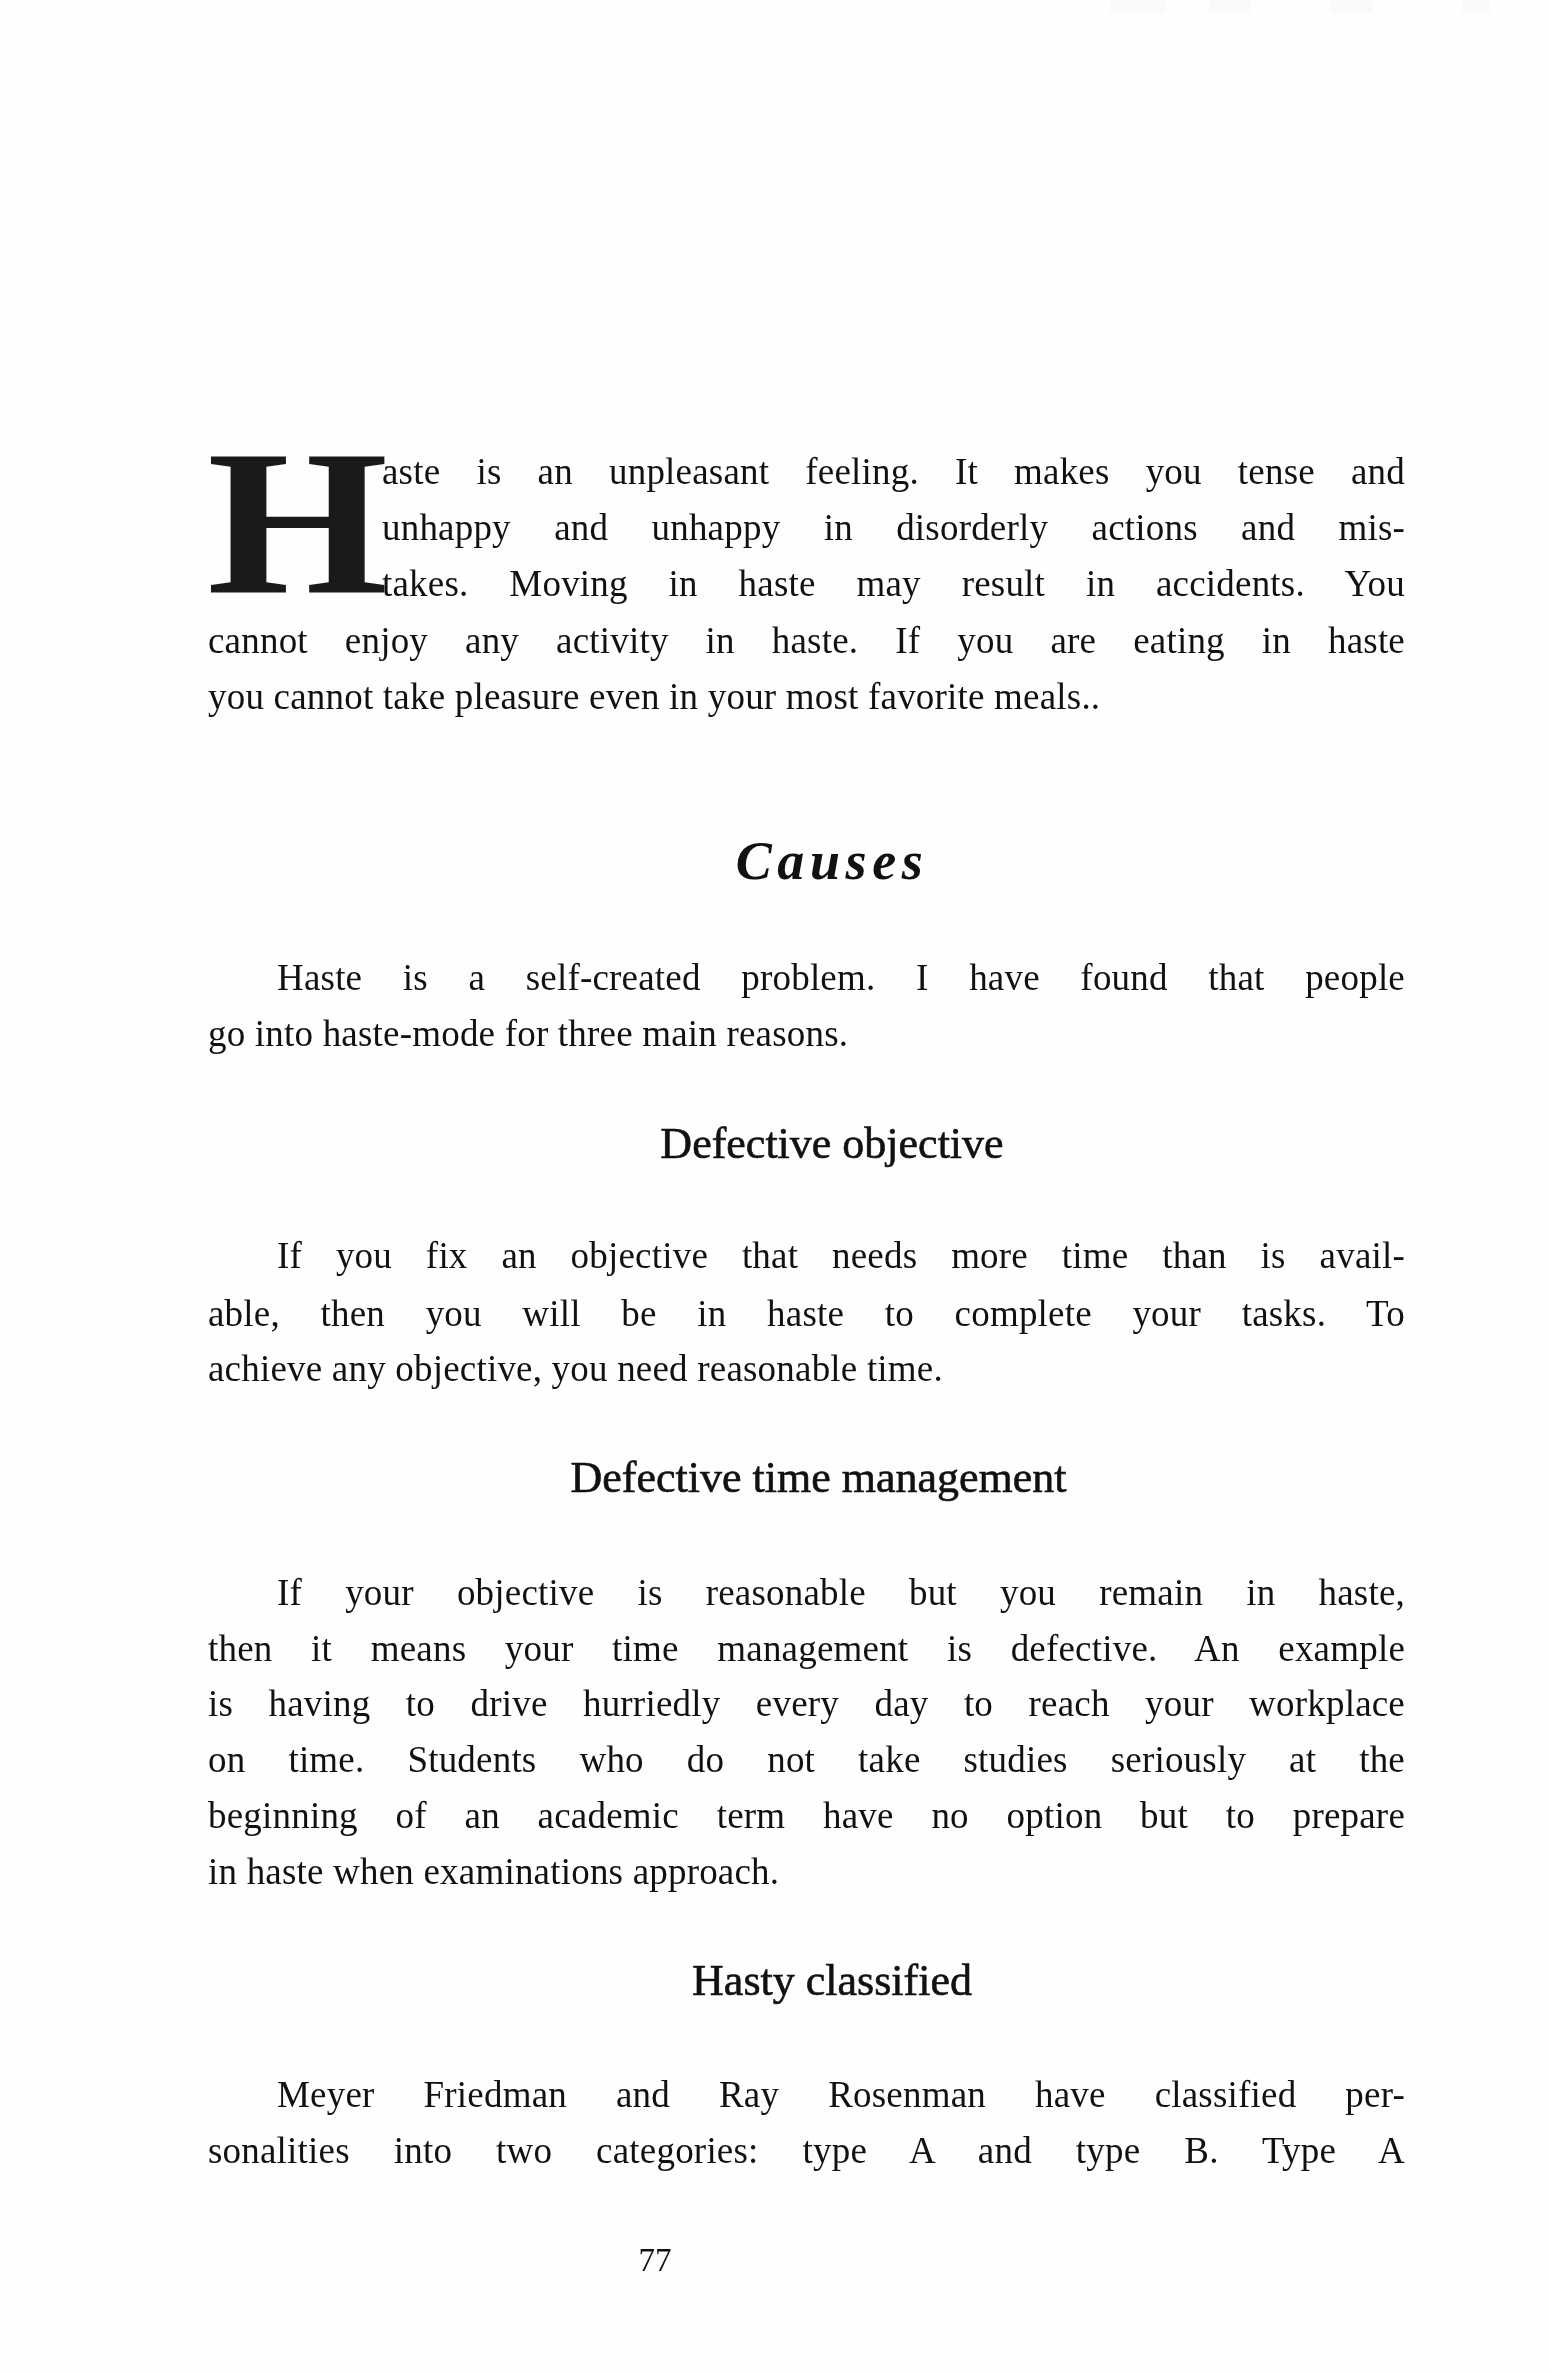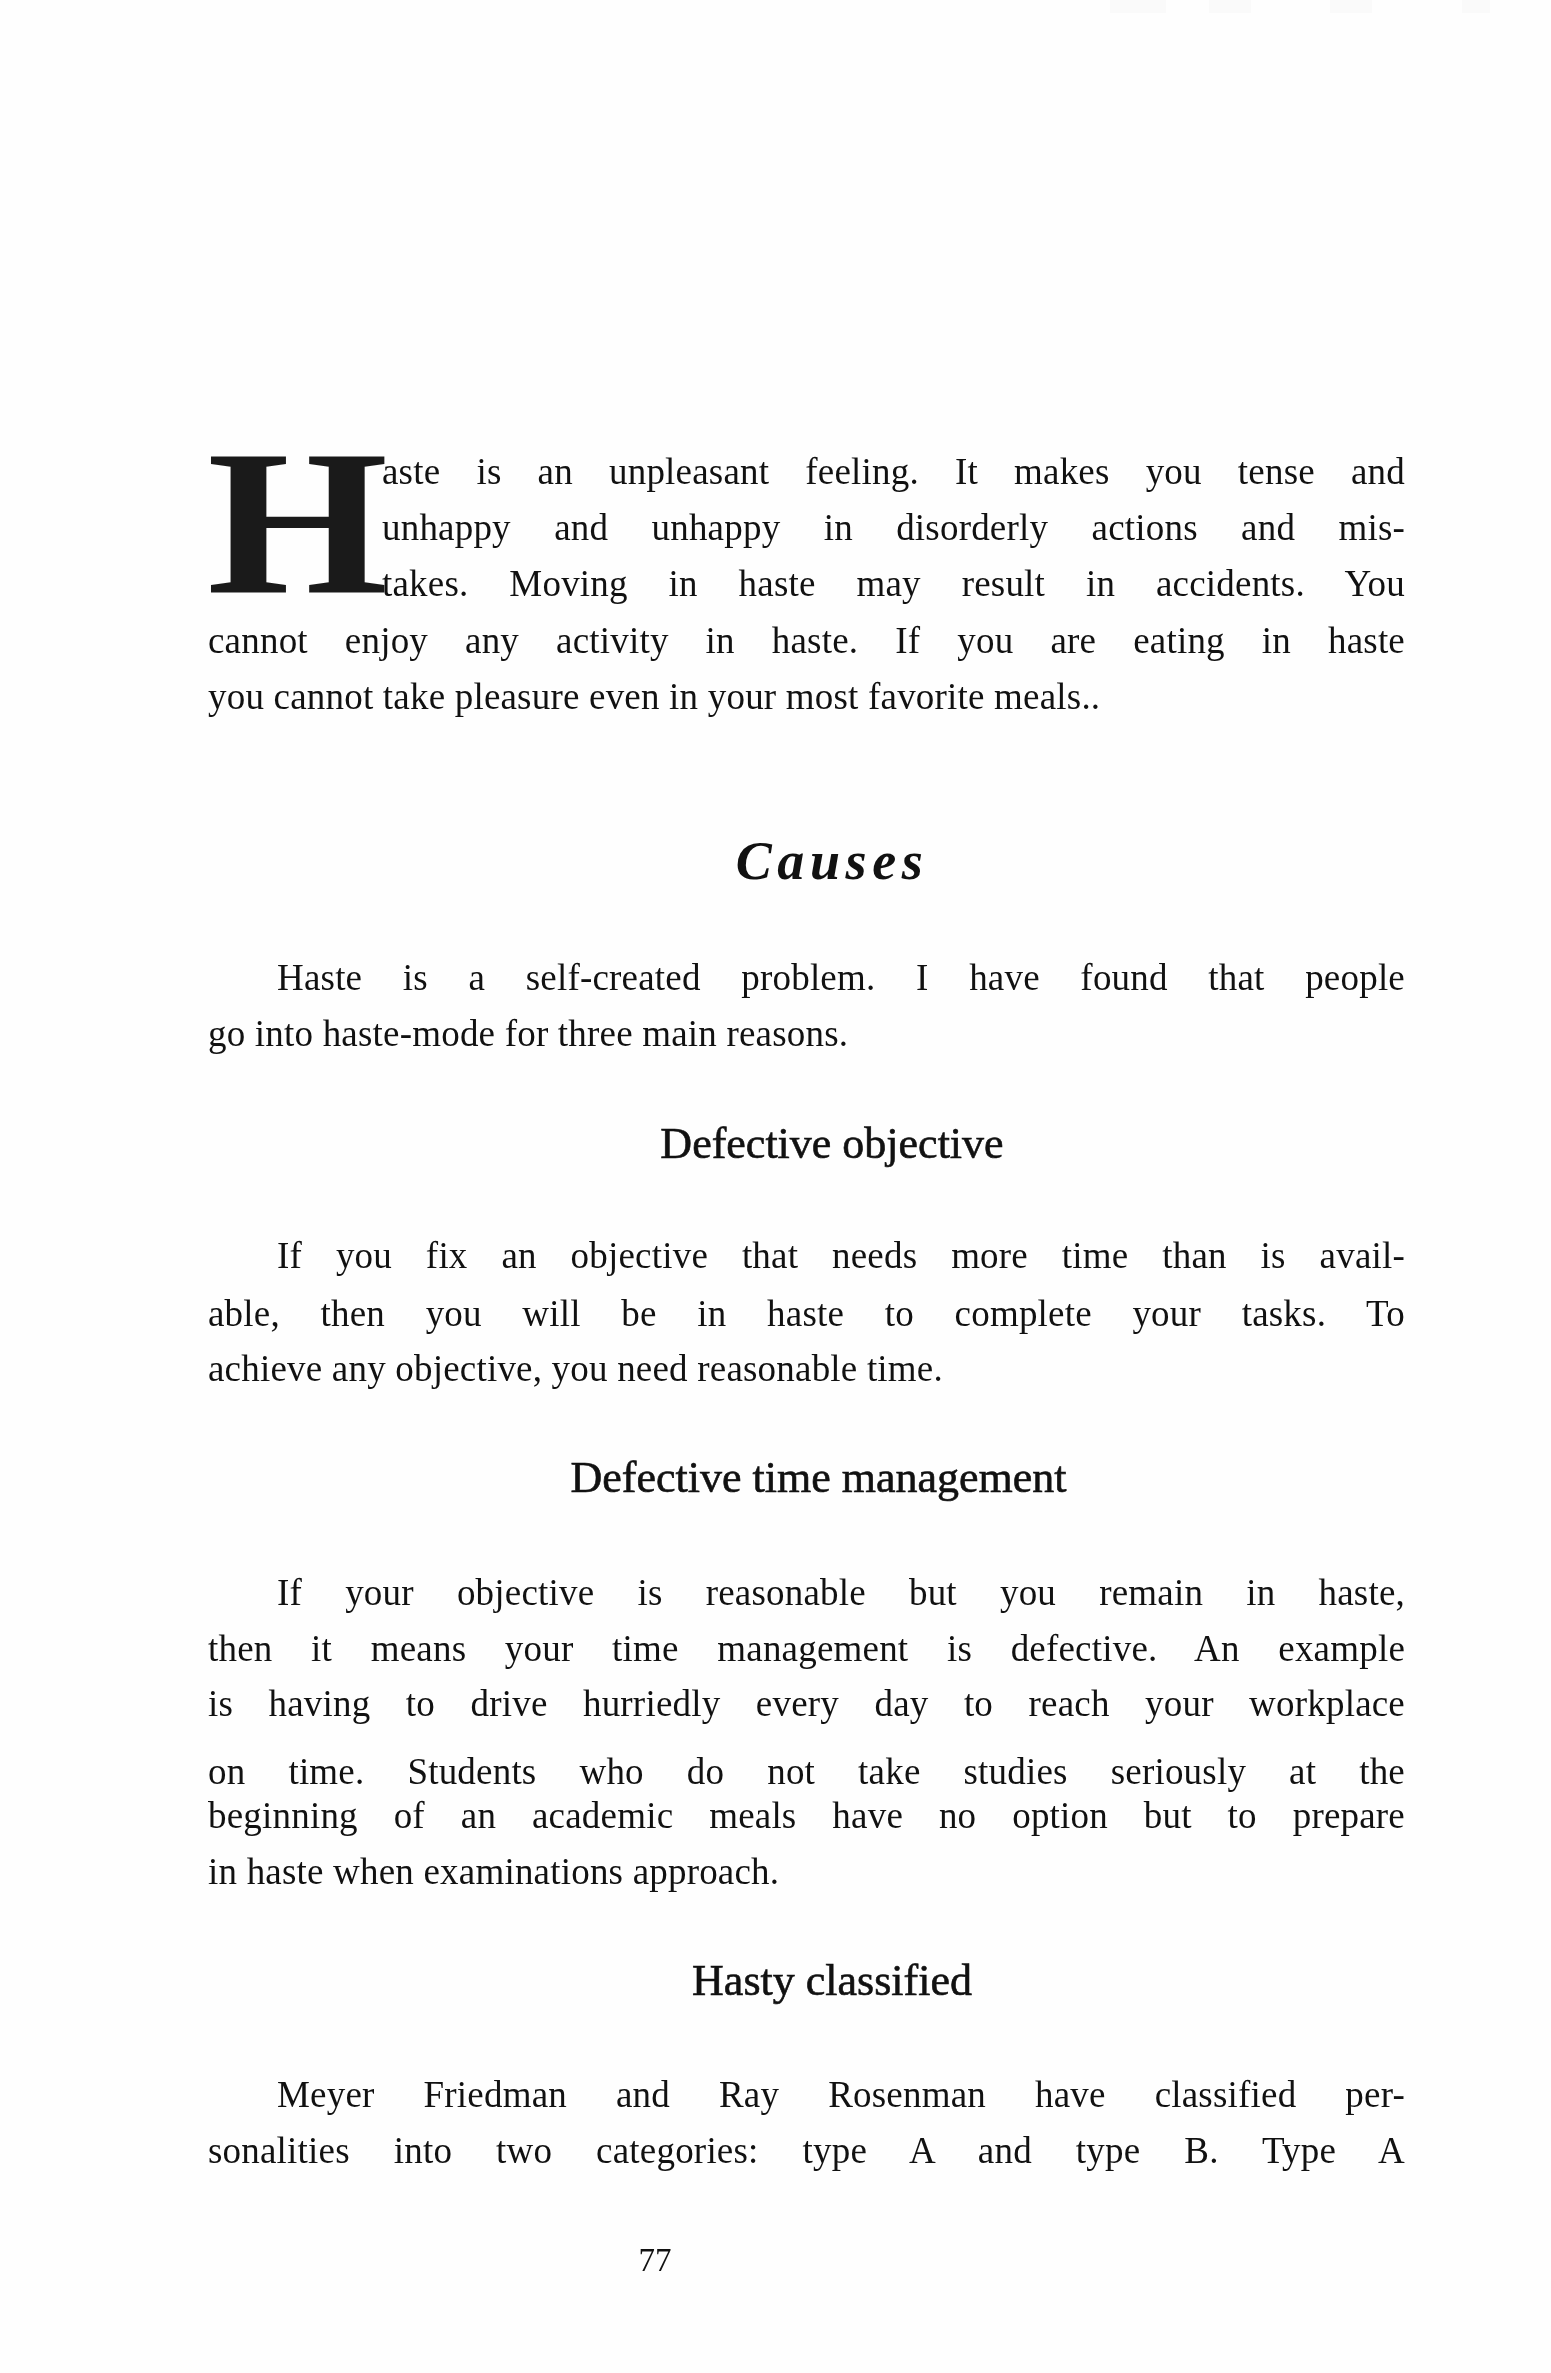--- a/index.html
+++ b/index.html
@@ -51,22 +51,22 @@
 
   <div class="heading sub" style="top:1116px;">Defective objective</div>
   <div class="line indent" style="top:1228px;">If you fix an objective that needs more time than is avail-</div>
   <div class="line" style="top:1286px;">able, then you will be in haste to complete your tasks. To</div>
   <div class="line last" style="top:1341px;">achieve any objective, you need reasonable time.</div>
 
   <div class="heading sub" style="top:1450px;padding-left:29px;">Defective time management</div>
   <div class="line indent" style="top:1565px;">If your objective is reasonable but you remain in haste,</div>
   <div class="line" style="top:1676px;">is having to drive hurriedly every day to reach your workplace</div>
   <div class="line" style="top:1621px;">then it means your time management is defective. An example</div>
-  <div class="line" style="top:1732px;margin-top:12px;">on time. Students who do not take studies seriously at the</div>
-  <div class="line" style="top:1788px;">beginning of an academic meals have no option but to prepare</div>
+  <div class="line" style="top:1732px;">on time. Students who do not take studies seriously at the</div>
+  <div class="line" style="top:1788px;">beginning of an academic term have no option but to prepare</div>
   <div class="line last" style="top:1844px;">in haste when examinations approach.</div>
 
   <div class="heading sub" style="top:1953px;">Hasty classified</div>
   <div class="line indent" style="top:2067px;">Meyer Friedman and Ray Rosenman have classified per-</div>
   <div class="line" style="top:2123px;">sonalities into two categories: type A and type B. Type A</div>
 
   <div class="pagenum" style="top:2237px;">77</div>
 </div>
 
 

